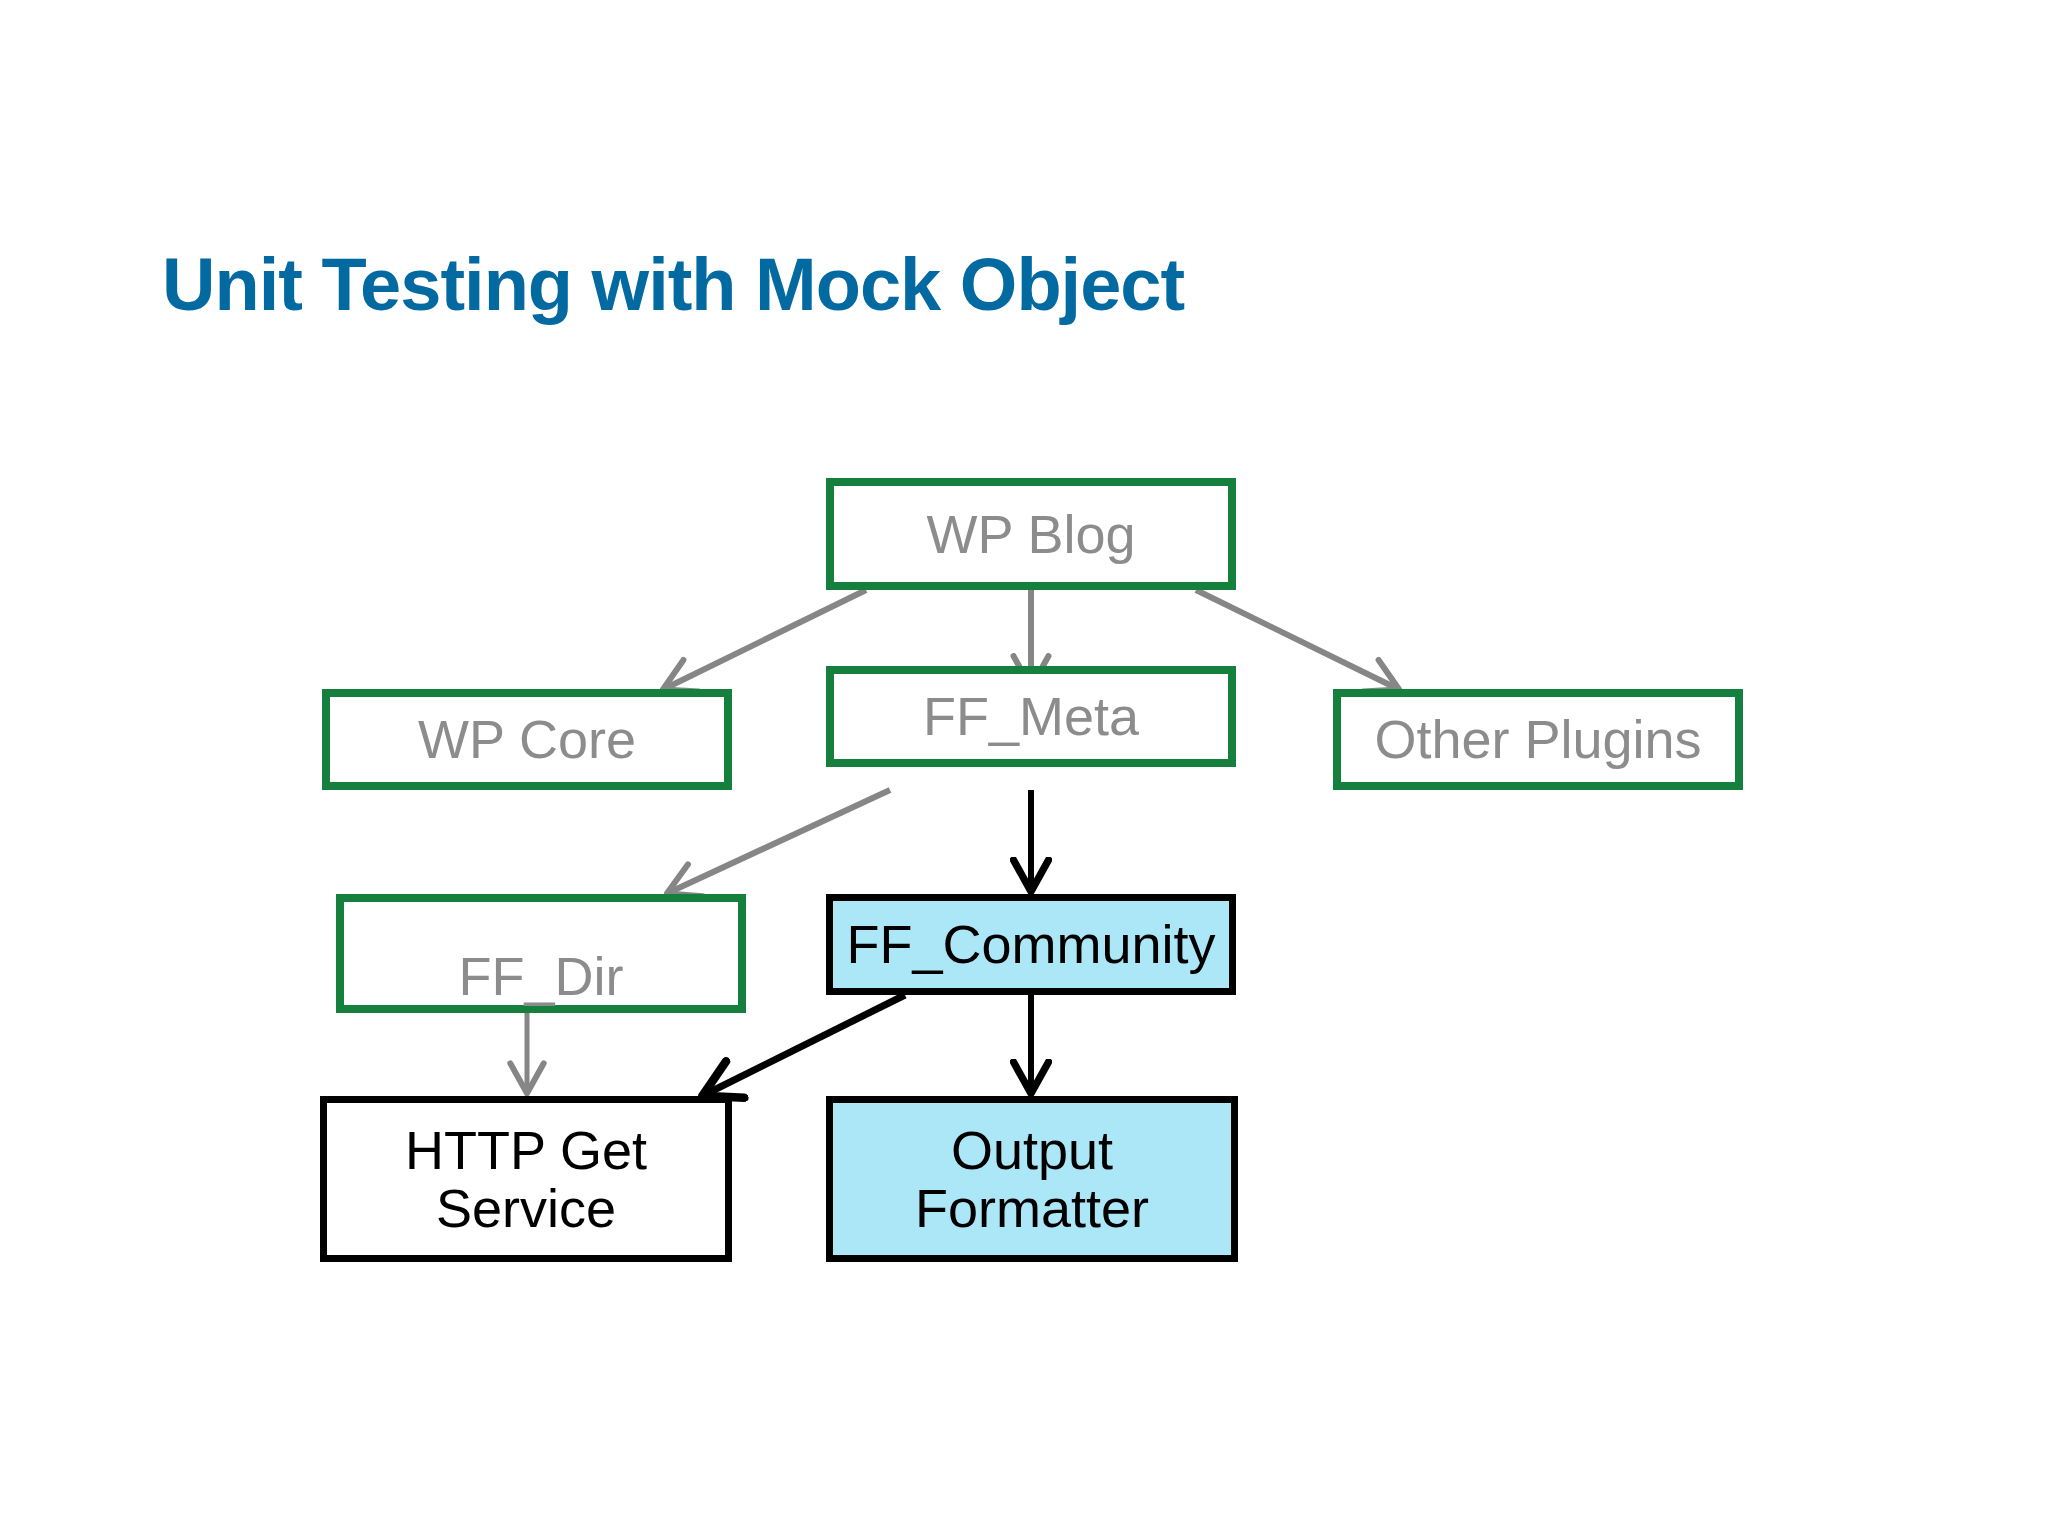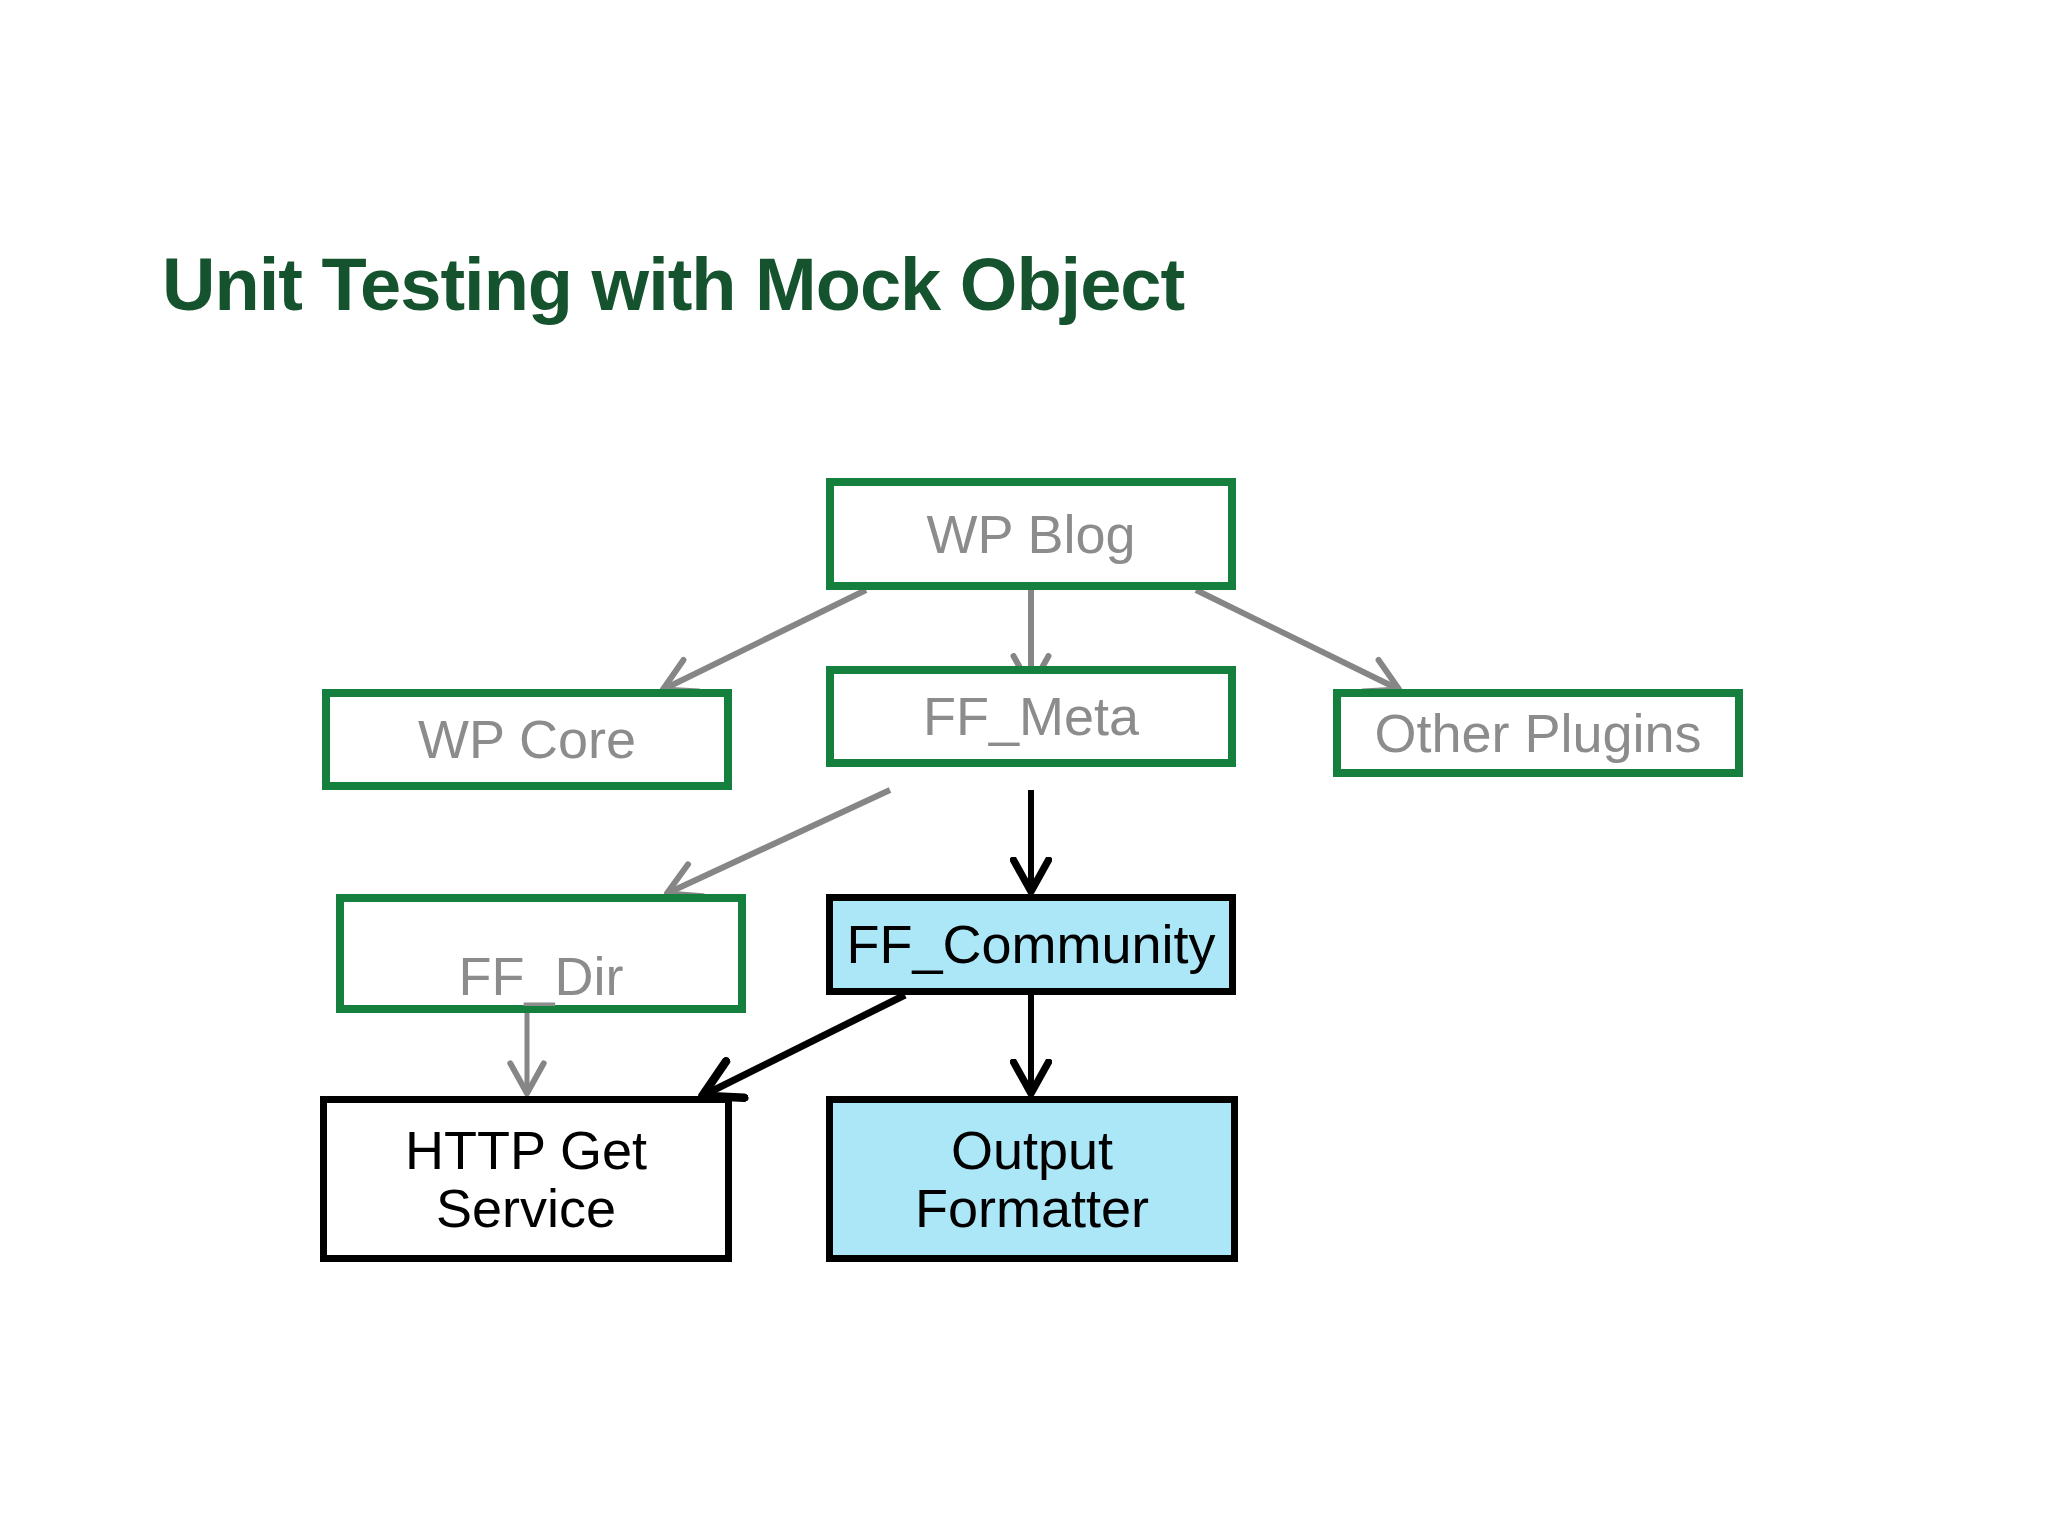--- a/index.html
+++ b/index.html
@@ -14,21 +14,21 @@
     background: #ffffff;
     overflow: hidden;
     font-family: "Liberation Sans", sans-serif;
   }
   #slide-title {
     position: absolute;
     left: 162px;
     top: 248px;
     font-size: 74px;
     font-weight: bold;
-    color: #14532d;
+    color: #0369a1;
     letter-spacing: -1px;
     white-space: nowrap;
     line-height: 1;
   }
   #diagram {
     position: absolute;
     left: 0;
     top: 0;
     width: 2048px;
     height: 1536px;
@@ -112,21 +112,21 @@
   </div>
 
   <div class="node-box node-gray" style="left:322px; top:689px; width:410px; height:101px;justify-content:flex-end;">
     <span class="node-label">WP Core</span>
   </div>
 
   <div class="node-box node-gray" style="left:826px; top:666px; width:410px; height:101px;">
     <span class="node-label">FF_Meta</span>
   </div>
 
-  <div class="node-box node-gray" style="left:1333px; top:689px; width:410px; height:88px;">
+  <div class="node-box node-gray" style="left:1333px; top:689px; width:410px; height:101px;">
     <span class="node-label">Other Plugins</span>
   </div>
 
   <div class="node-box node-gray" style="left:336px; top:894px; width:410px; height:119px;align-items:flex-end;">
     <span class="node-label">FF_Dir</span>
   </div>
 
   <div class="node-box node-blue" style="left:826px; top:894px; width:410px; height:101px;">
     <span class="node-label">FF_Community</span>
   </div>

